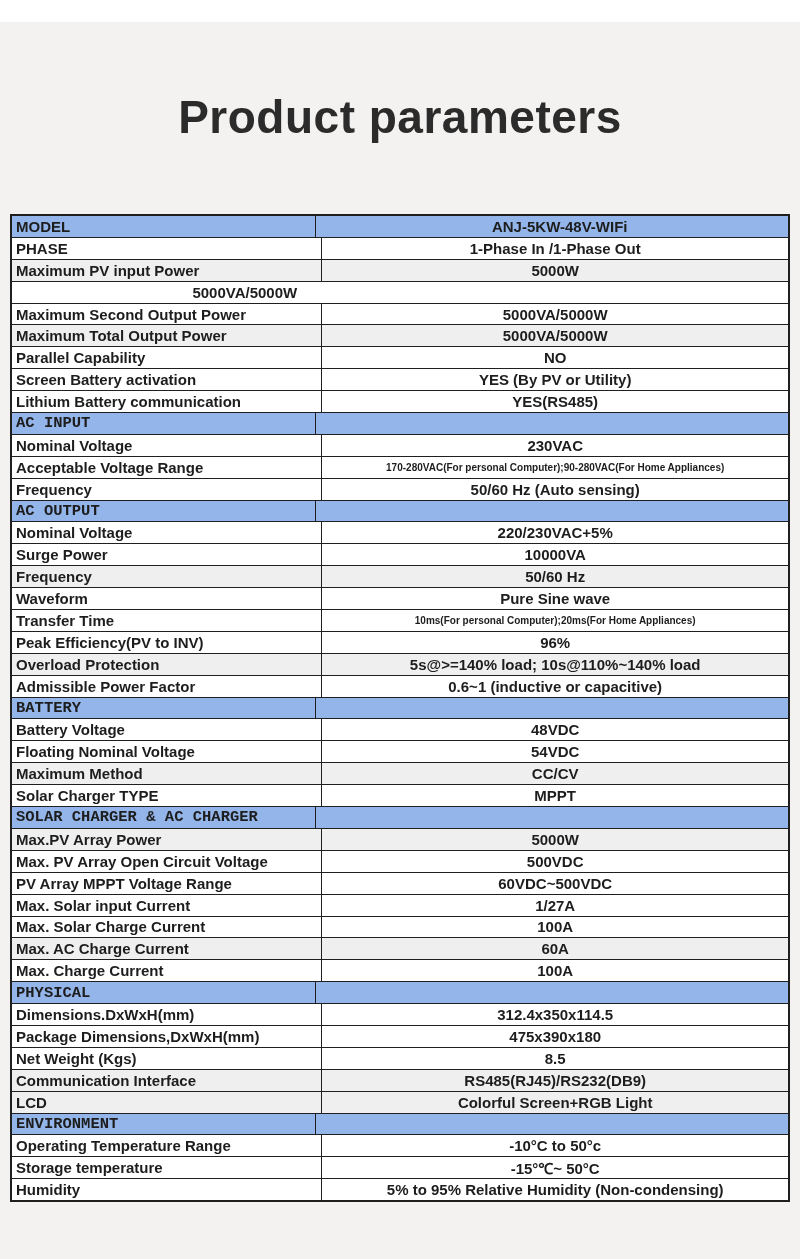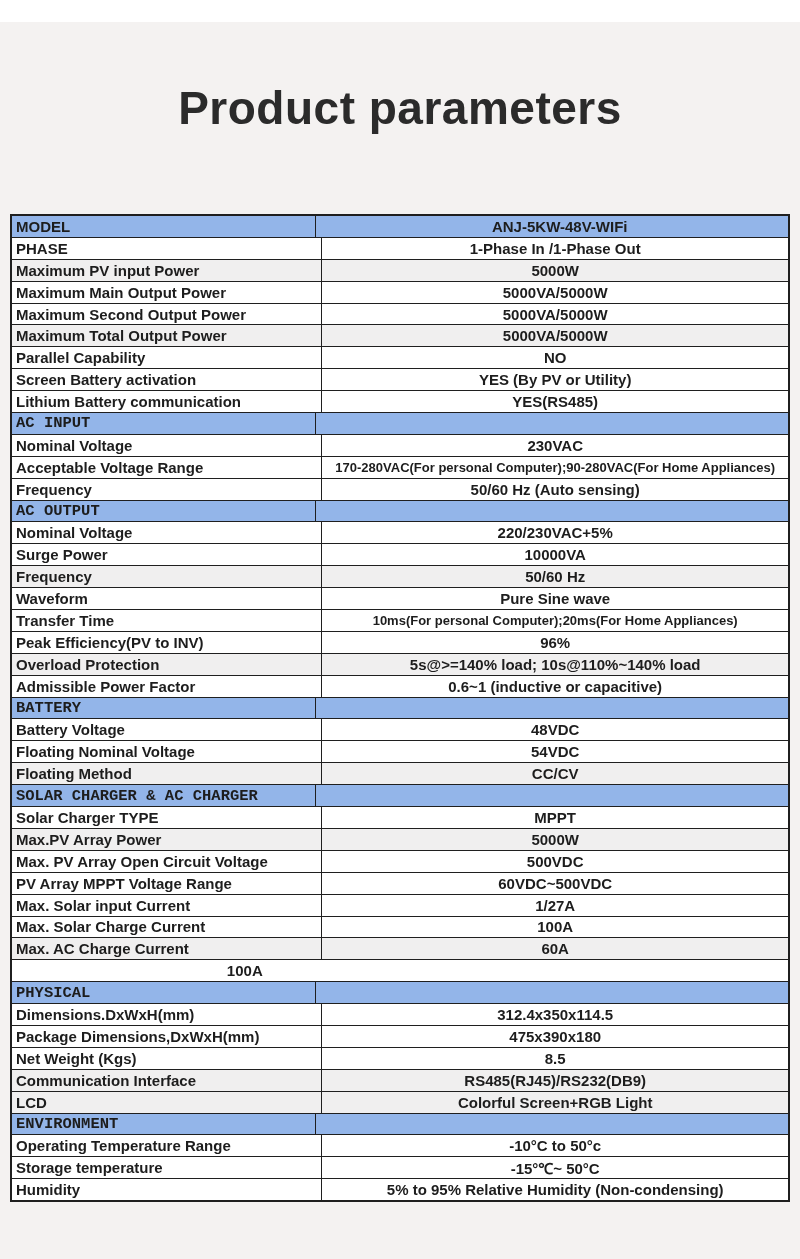--- a/index.html
+++ b/index.html
@@ -10,21 +10,21 @@
     overflow: hidden;
     background: var(--page-bg, #f4f2f1);
     font-family: "Liberation Sans", sans-serif;
   }
   .top-strip {
     position: absolute; top: 0; left: 0;
     width: 100%; height: 22px;
     background: #ffffff;
   }
   .title {
-    position: absolute; top: 85px; left: 0;
+    position: absolute; top: 94px; left: 0;
     width: 100%; margin: 0;
     text-align: center;
     font-size: 46px; font-weight: 700; line-height: 1;
     letter-spacing: 0.5px;
     color: #2b2b2b;
   }
   .spec-table {
     position: absolute; left: 10px; top: 214px;
     width: 780px;
     box-sizing: border-box;
@@ -50,22 +50,22 @@
     padding-left: 4px;
     font-size: 15px;
   }
   .cell.value {
     width: 60%;
     justify-content: center;
     text-align: center;
     font-size: 15px;
   }
   .row.section, .row.model { background: var(--section-bg, #93b5e9); gap: 15px; }
-  .row.shade { background: var(--shade-bg, #f0efef); justify-content: flex-end; }
-  .row.small .cell.value { font-size: 13px; }
+  .row.shade { background: var(--shade-bg, #f0efef); }
+  .row.small .cell.value { font-size: 10px; }
   .row.section .cell.label { font-size: 15.5px; font-family: Liberation Mono, monospace; }
 </style>
 </head>
 <body>
 
 <div class="top-strip"></div>
 
 <h1 class="title">Product parameters</h1>
 
 <div class="spec-table" id="spec-table">
@@ -75,21 +75,20 @@
     </div>
     <div class="row row">
       <div class="cell label">PHASE</div>
       <div class="cell value">1-Phase In /1-Phase Out</div>
     </div>
     <div class="row row shade">
       <div class="cell label">Maximum PV input Power</div>
       <div class="cell value">5000W</div>
     </div>
     <div class="row row">
-      <div class="cell label">Maximum Main Output Power</div>
       <div class="cell value">5000VA/5000W</div>
     </div>
     <div class="row row">
       <div class="cell label">Maximum Second Output Power</div>
       <div class="cell value">5000VA/5000W</div>
     </div>
     <div class="row row shade">
       <div class="cell label">Maximum Total Output Power</div>
       <div class="cell value">5000VA/5000W</div>
     </div>
@@ -163,31 +162,31 @@
     </div>
     <div class="row row">
       <div class="cell label">Battery Voltage</div>
       <div class="cell value">48VDC</div>
     </div>
     <div class="row row">
       <div class="cell label">Floating Nominal Voltage</div>
       <div class="cell value">54VDC</div>
     </div>
     <div class="row row shade">
-      <div class="cell label">Floating Method</div>
+      <div class="cell label">Maximum Method</div>
       <div class="cell value">CC/CV</div>
-    </div>
-    <div class="row section">
-      <div class="cell label">SOLAR CHARGER &amp; AC CHARGER</div>
-      <div class="cell value"></div>
     </div>
     <div class="row row">
       <div class="cell label">Solar Charger TYPE</div>
       <div class="cell value">MPPT</div>
     </div>
+    <div class="row section">
+      <div class="cell label">SOLAR CHARGER &amp; AC CHARGER</div>
+      <div class="cell value"></div>
+    </div>
     <div class="row row shade">
       <div class="cell label">Max.PV Array Power</div>
       <div class="cell value">5000W</div>
     </div>
     <div class="row row">
       <div class="cell label">Max. PV Array Open Circuit Voltage</div>
       <div class="cell value">500VDC</div>
     </div>
     <div class="row row">
       <div class="cell label">PV Array MPPT Voltage Range</div>
@@ -199,20 +198,21 @@
     </div>
     <div class="row row">
       <div class="cell label">Max. Solar Charge Current</div>
       <div class="cell value">100A</div>
     </div>
     <div class="row row shade">
       <div class="cell label">Max. AC Charge Current</div>
       <div class="cell value">60A</div>
     </div>
     <div class="row row">
+      <div class="cell label">Max. Charge Current</div>
       <div class="cell value">100A</div>
     </div>
     <div class="row section">
       <div class="cell label">PHYSICAL</div>
       <div class="cell value"></div>
     </div>
     <div class="row row">
       <div class="cell label">Dimensions.DxWxH(mm)</div>
       <div class="cell value">312.4x350x114.5</div>
     </div>

